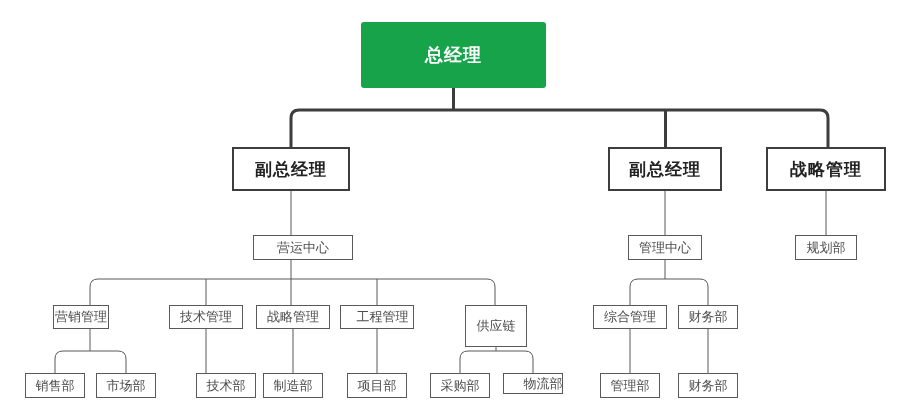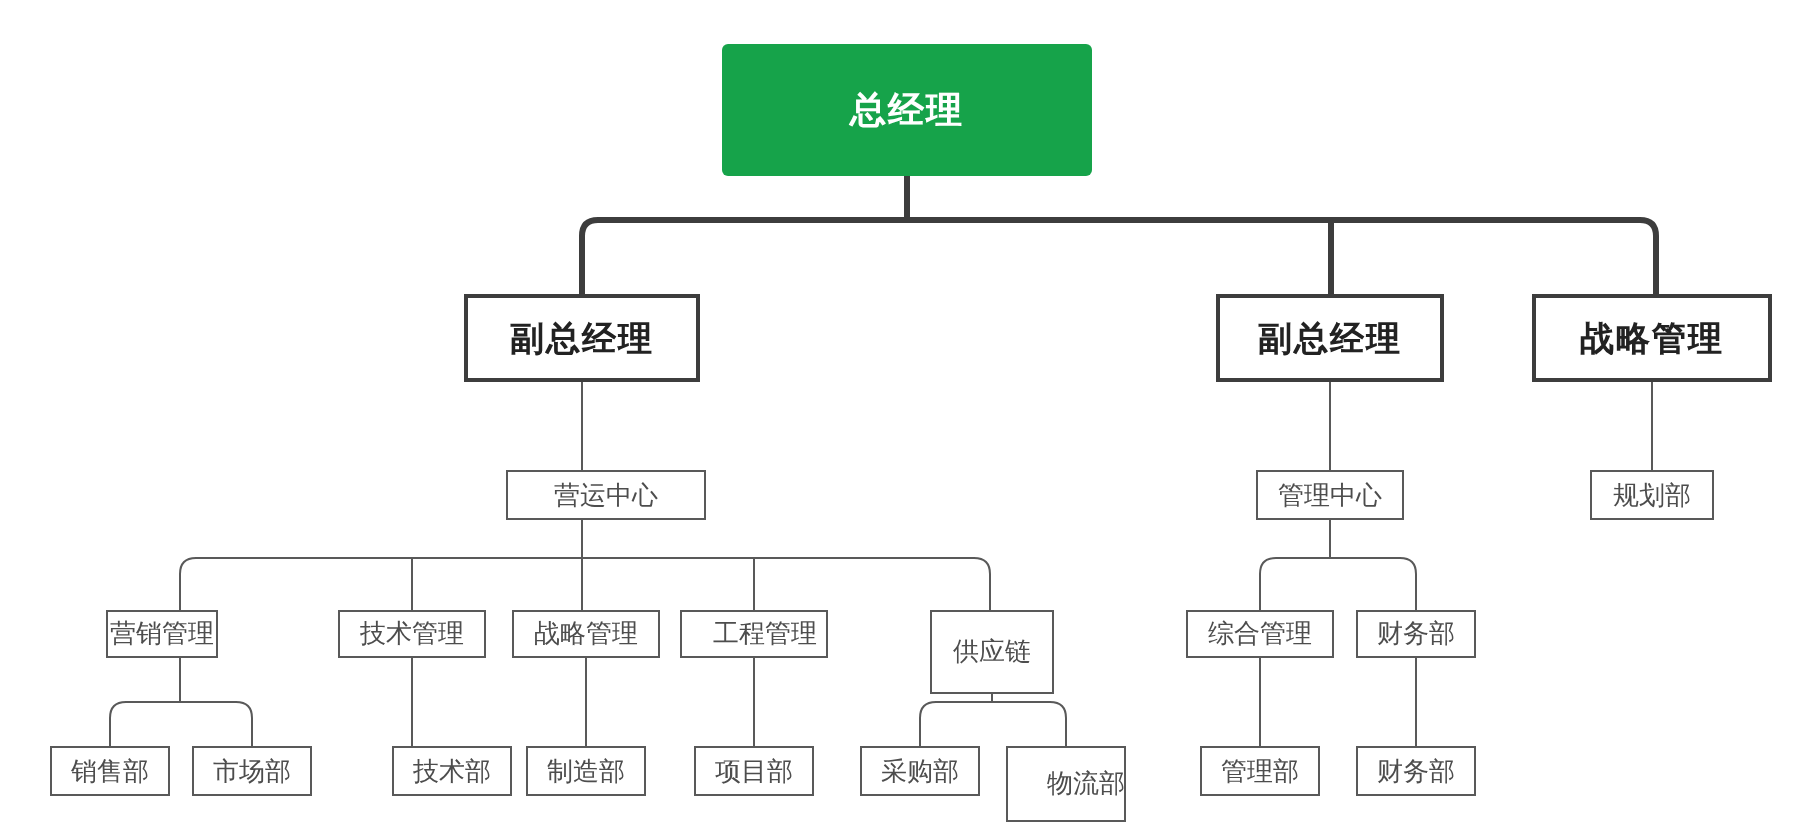--- a/index.html
+++ b/index.html
@@ -144,21 +144,21 @@
       </div>
       <div class="node plain" style="left: 263px; top: 373px; width: 60px; height: 25px;">
         <span>制造部</span>
       </div>
       <div class="node plain" style="left: 347px; top: 373px; width: 60px; height: 25px;">
         <span>项目部</span>
       </div>
       <div class="node plain" style="left: 430px; top: 373px; width: 60px; height: 25px;">
         <span>采购部</span>
       </div>
-      <div class="node plain" style="left: 503px; top: 373px; width: 60px; height: 38px; padding-left: 20px;">
+      <div class="node plain" style="left: 503px; top: 373px; width: 60px; height: 21px; padding-left: 20px;">
         <span>物流部</span>
       </div>
       <div class="node plain" style="left: 600px; top: 373px; width: 60px; height: 25px;">
         <span>管理部</span>
       </div>
       <div class="node plain" style="left: 678px; top: 373px; width: 60px; height: 25px;">
         <span>财务部</span>
       </div>
     </div>
 </div>

